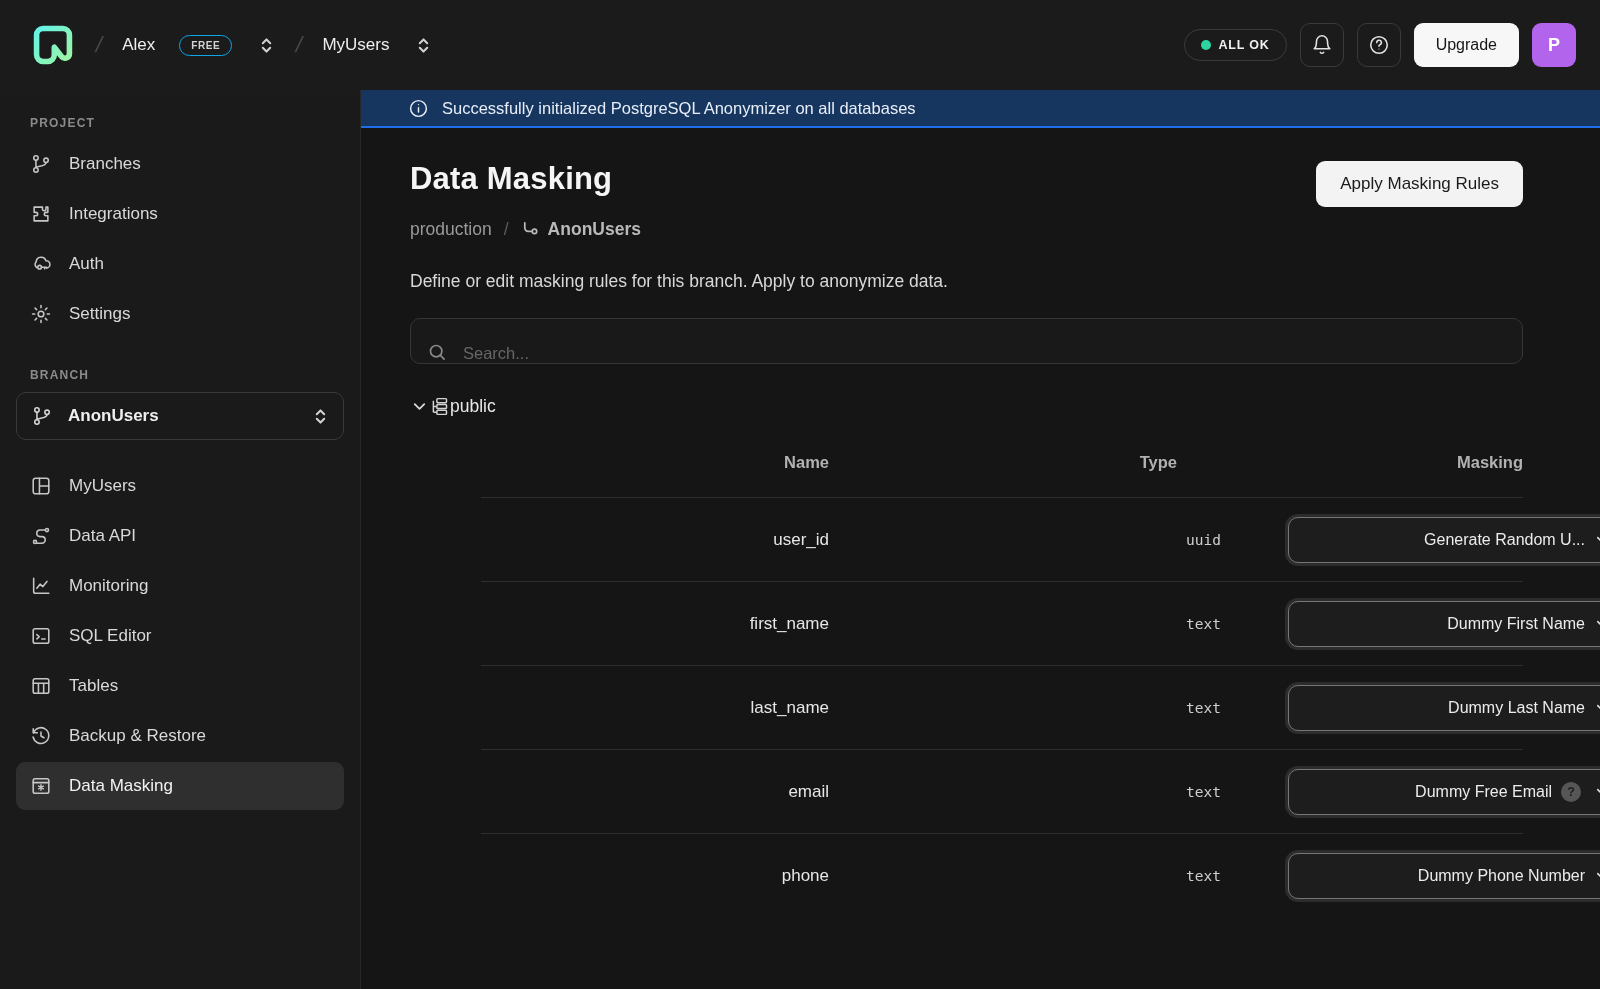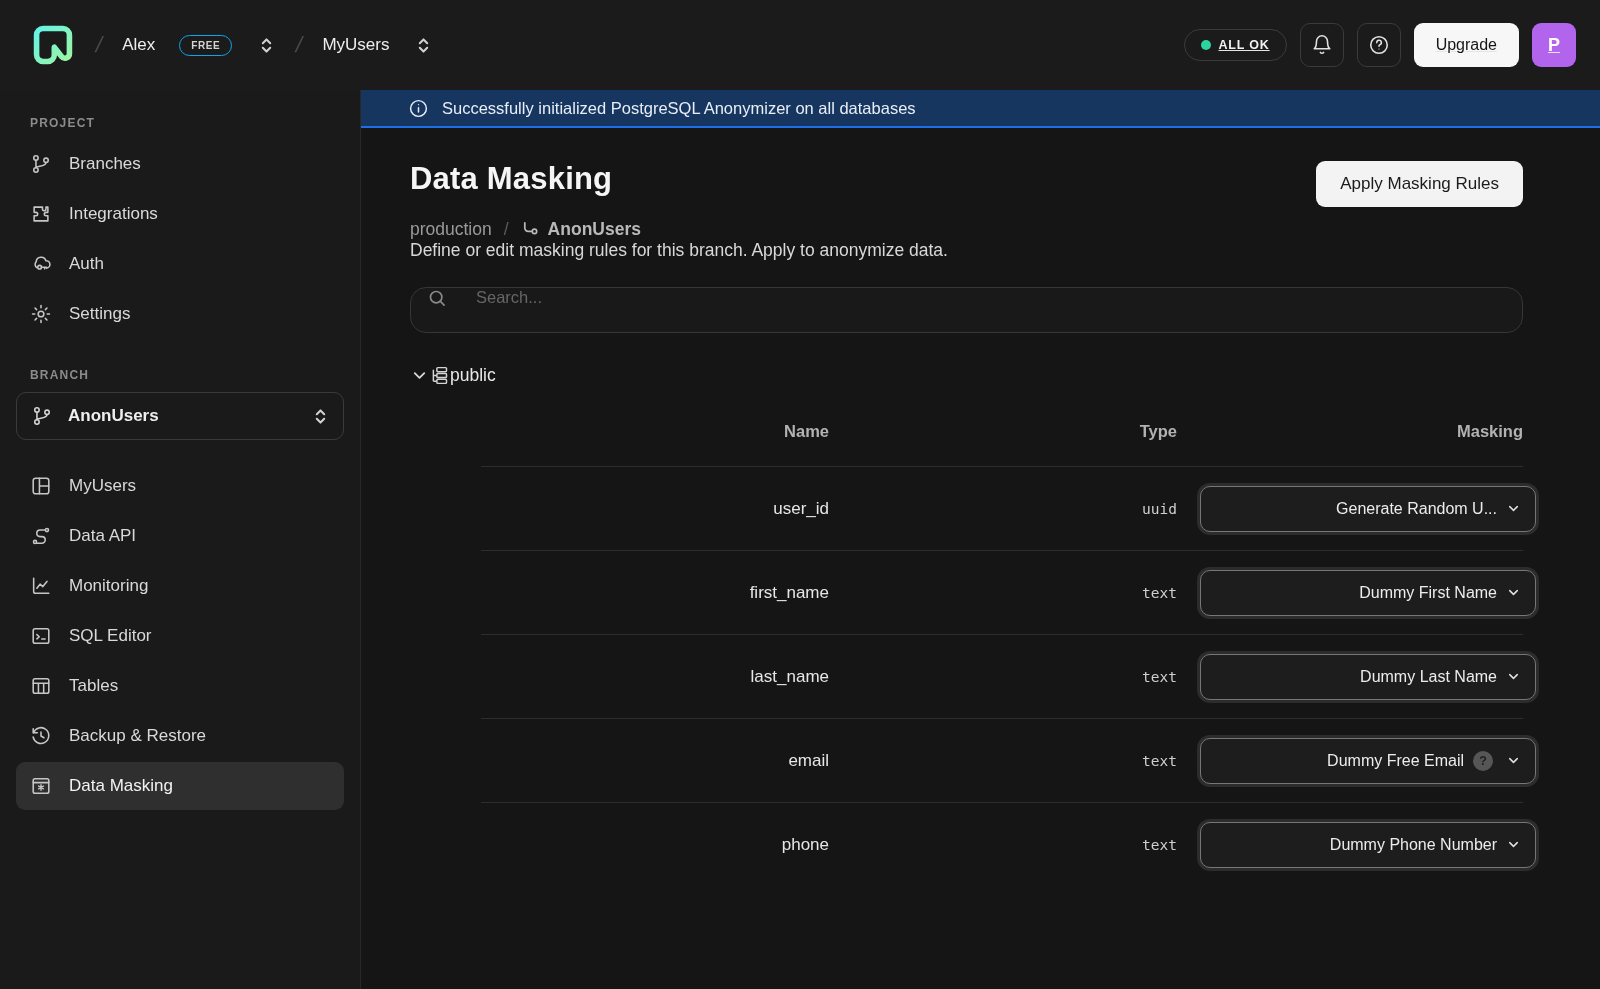--- a/index.html
+++ b/index.html
@@ -8,21 +8,21 @@
 
   
   .topbar { height:90px; background:#1b1b1b; display:flex; align-items:center;
     padding:0 24px 0 30px; gap:14px; }
   .logo { width:46px; height:46px; display:flex; align-items:center; justify-content:center; cursor:pointer; }
   .slash { color:#4a4a4a; font-size:22px; font-weight:300; transform:skewX(-12deg); padding:0 6px; }
   .org-name,.proj-name { font-size:17px; color:#ededed; }
   .pill { border:1px solid #0ea5e9; border-radius:999px; font-size:10px; font-weight:700;
     letter-spacing:.6px; color:#d4d4d4; padding:4px 11px; margin-left:10px; }
   .updown { width:18px; height:20px; margin-left:12px; cursor:pointer; display:flex; align-items:center; }
-  .topbar-right { margin-left:auto; display:flex; align-items:center; gap:13px;text-decoration:underline; }
+  .topbar-right { margin-left:auto; display:flex; align-items:center; gap:13px; }
   .status-pill { display:flex; align-items:center; gap:8px; border:1px solid #3b3b3b;
     border-radius:999px; padding:8px 16px; font-size:12.5px; font-weight:700;
     letter-spacing:.8px; color:#f0f0f0; cursor:pointer; }
   .status-dot { width:10px; height:10px; border-radius:50%; }
   .icon-btn { width:44px; height:44px; border:1px solid #3a3a3a; border-radius:10px;
     background:transparent; display:flex; align-items:center; justify-content:center; cursor:pointer; }
   .upgrade-btn { background:#f7f7f7; color:#161616; border:none; border-radius:9px;
     height:44px; padding:0 22px; font-size:16px; font-weight:500; cursor:pointer;
     font-family:inherit; }
   .avatar { width:44px; height:44px; border-radius:9px; display:flex; align-items:center;
@@ -49,37 +49,37 @@
     font-size:16.5px; color:#e8eef8; border-bottom:2px solid #1f6feb; }
   .content { padding:33px 77px 0 49px; }
   .title-row { display:flex; justify-content:space-between; align-items:flex-start; }
   .page-title { font-size:31px; font-weight:700; color:#f5f5f5; letter-spacing:.2px; }
   .apply-btn { background:#f3f3f3; color:#1b1b1b; border:none; border-radius:9px; height:46px;
     padding:0 24px; font-size:17px; font-weight:500; cursor:pointer; font-family:Liberation Sans, sans-serif; }
   .breadcrumb { display:flex; align-items:center; gap:12px; margin-top:12px; font-size:17.5px; }
   .crumb-parent { color:#9a9a9a; }
   .crumb-slash { color:#5c5c5c; }
   .crumb-branch { display:flex; align-items:center; gap:8px; color:#b9b9b9; font-weight:600; }
-  .description { font-size:17.5px; color:#d8d8d8; }
-  .search-box { margin-top:26px; height:46px; border:1px solid #363636; border-radius:16px;
-    background:#191919; display:flex; align-items:flex-start; gap:28px; padding:0 16px; }
+  .description { margin-top:31px; font-size:17.5px; color:#d8d8d8; }
+  .search-box { margin-top:26px; height:46px; border:1px solid #363636; border-radius:10px;
+    background:#191919; display:flex; align-items:flex-end; gap:15px; padding:0 16px; }
   .search-box input { background:transparent; border:none; outline:none; color:#d8d8d8;
     font-size:16.5px; font-family:inherit; flex:1; }
   .search-box input::placeholder { color:#666; }
 
   .tree { margin-top:32px; }
   .tree-row { display:flex; align-items:center; font-size:17.5px; color:#e8e8e8; cursor:pointer; }
   .tree-row.nested { margin-top:21px; margin-left:24px; }
   .tree-chevron { display:flex; cursor:pointer; }
 
   .mask-table { margin-left:71px; margin-top:10px; }
   .trow { display:grid; grid-template-columns:348px 348px 1fr; align-items:center; }
   .thead { height:70px; }
   .thead .cell { font-size:16.5px; font-weight:600; color:#b2b2b2; }
-  .tbody-row { height:84px; border-top:1px solid #2d2d2d; }
+  .tbody-row { height:84px; border-top:1px solid #2d2d2d;gap:44px; }
   .cell { padding-left:23px;text-align:right; }
   .cell-name { font-size:17px; color:#e6e6e6; }
   .cell-type { font-family:"DejaVu Sans Mono","Liberation Mono",monospace; font-size:14.5px; color:#cfcfcf; }
   .select-ctl { width:336px; height:46px; background:#1d1d1d; border:1px solid #767676;
     box-shadow:0 0 0 3px #2c2c2c; border-radius:10px; display:flex; align-items:center;
     gap:9px; padding:0 14px; cursor:pointer; }
   .select-ctl .sel-label { font-size:16px; color:#ececec; flex:1; white-space:nowrap;
     overflow:hidden; }
   .help-badge { width:20px; height:20px; border-radius:50%; background:#565656; color:#1f1f1f;
     font-size:12.5px; font-weight:700; display:flex; align-items:center; justify-content:center;

